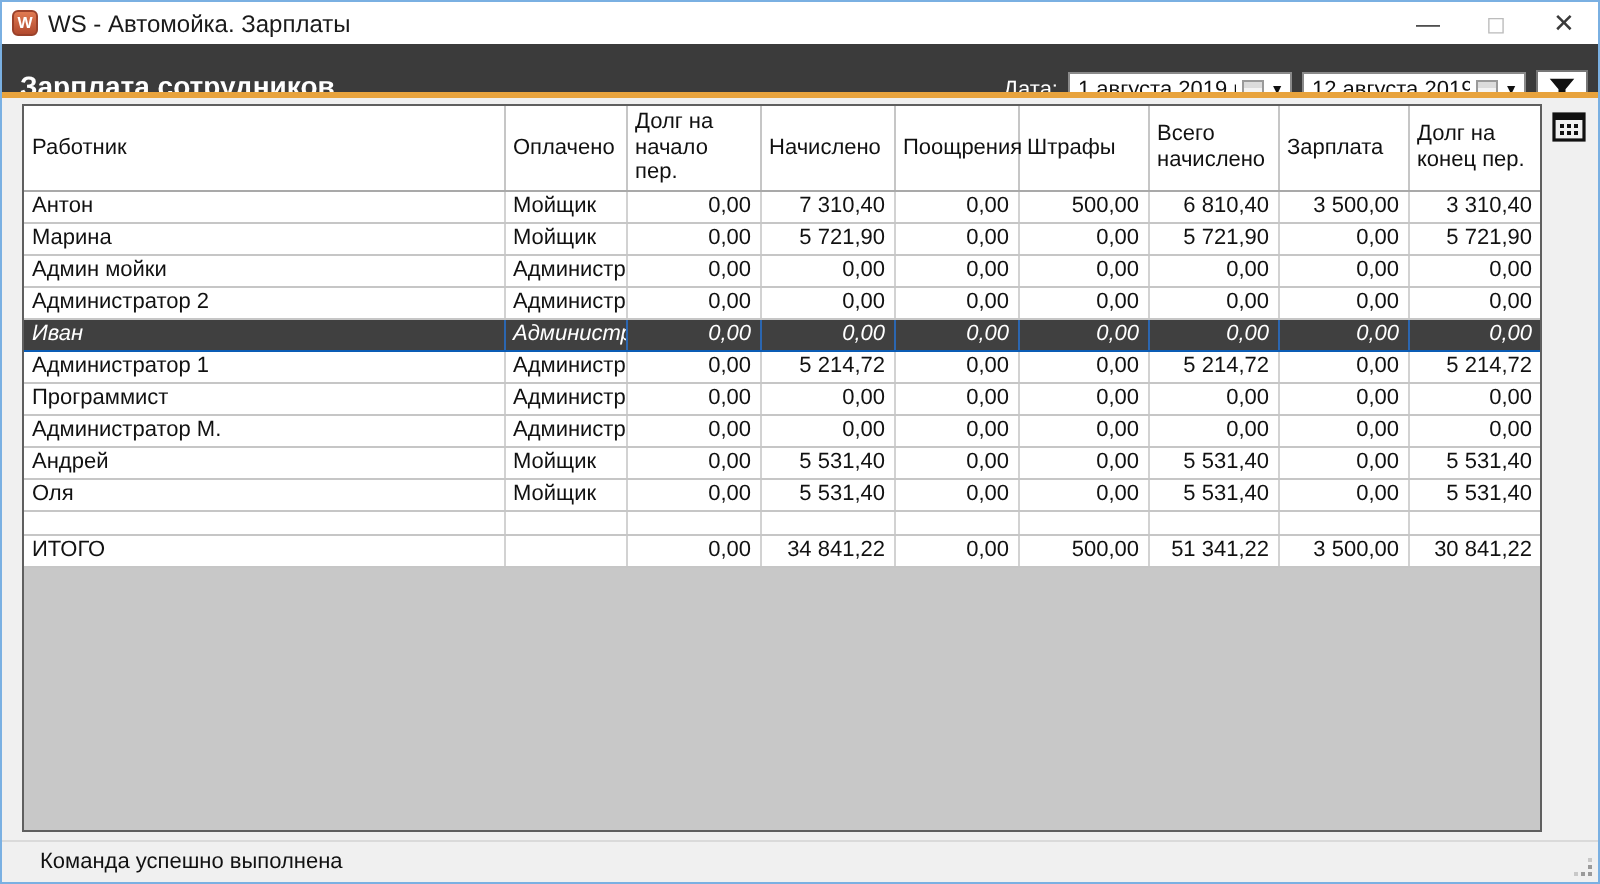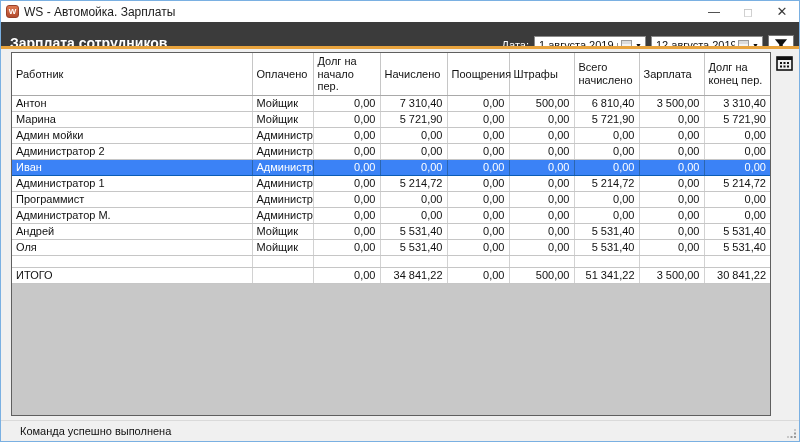--- a/index.html
+++ b/index.html
@@ -43,21 +43,21 @@
   .cal-btn{position:absolute;right:5px;top:4px;width:20px;height:19px;
     display:flex;align-items:center;justify-content:center;cursor:default;}
   table{border-collapse:collapse;table-layout:fixed;width:758px;background:#ffffff;font-size:11px;color:#111;}
   th{height:36px;font-weight:normal;text-align:left;vertical-align:middle;padding:2px 4px;
     border-right:1px solid #c6c6c6;border-bottom:1px solid #a9a9a9;background:#ffffff;line-height:1.15;}
   th:last-child{border-right:none;}
   td{height:16px;padding:0 4px;border-right:1px solid #d2d2d2;border-bottom:1px solid #c6c6c6;
     white-space:nowrap;overflow:hidden;line-height:15px;}
   td:last-child{border-right:none;}
   td.num{text-align:right;}
-  tr.selected td{background:#3b82f6;color:#ffffff;border-right-color:#2b66b0;border-bottom-color:#0a5cb5;}
+  tr.selected td{background:#404040;color:#ffffff;border-right-color:#2b66b0;border-bottom-color:#0a5cb5;font-style:italic;}
   tr.empty-row td{height:12px;}
   tr.total-row td{height:14px;margin-left:26px;}
   
   .statusbar{height:21px;background:#f0f0f0;border-top:1px solid #dadada;
     display:flex;align-items:center;padding-left:19px;font-size:11px;color:#111;
     flex:0 0 auto;position:relative;}
   .resize-grip{position:absolute;right:2px;bottom:2px;line-height:0;}
 </style>
 </head>
 <body>

